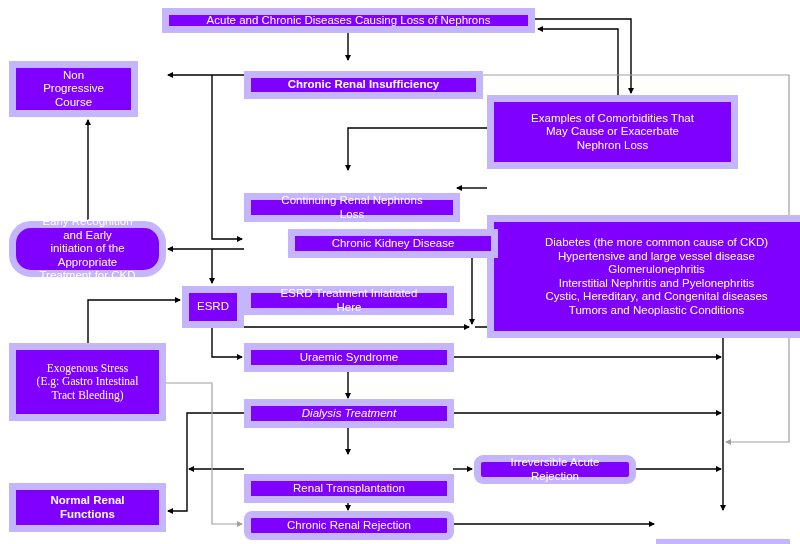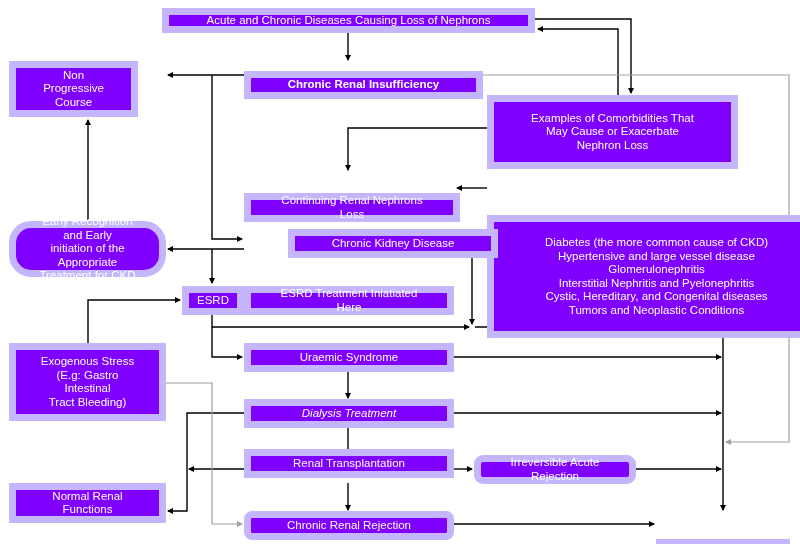--- a/index.html
+++ b/index.html
@@ -92,24 +92,24 @@
 Hypertensive and large vessel disease
 Glomerulonephritis
 Interstitial Nephritis and Pyelonephritis
 Cystic, Hereditary, and Congenital diseases
 Tumors and Neoplastic Conditions</div>
 <div class="node" style="left:244px;top:173px;width:216px;height:29px;margin-top:20px;">Continuing Renal Nephrons Loss</div>
 <div class="node" style="left:9px;top:221px;width:157px;height:56px;border-radius:22px;">Early Recognition and Early
 initiation of the Appropriate
 Treatment for CKD</div>
 <div class="node" style="left:244px;top:229px;width:210px;height:29px;margin-left:44px;">Chronic Kidney Disease</div>
-<div class="node" style="left:182px;top:286px;width:62px;height:29px;">ESRD</div>
+<div class="node" style="left:182px;top:286px;width:62px;height:42px;">ESRD</div>
 <div class="node" style="left:244px;top:286px;width:210px;height:29px;">ESRD Treatment Iniatiated Here</div>
-<div class="node" style="left:9px;top:343px;width:157px;height:78px;">Exogenous Stress
+<div class="node" style="left:9px;top:343px;width:157px;height:78px;font-family:Liberation Serif, serif;">Exogenous Stress
 (E.g: Gastro Intestinal
 Tract Bleeding)</div>
 <div class="node" style="left:244px;top:343px;width:210px;height:29px;">Uraemic Syndrome</div>
 <div class="node" style="left:244px;top:399px;width:210px;height:29px;font-style:italic;">Dialysis Treatment</div>
-<div class="node" style="left:244px;top:449px;width:210px;height:29px;">Renal Transplantation</div>
+<div class="node" style="left:244px;top:474px;width:210px;height:29px;">Renal Transplantation</div>
 <div class="node" style="left:474px;top:455px;width:162px;height:29px;border-radius:9px;">Irreversible Acute Rejection</div>
-<div class="node" style="left:9px;top:483px;width:157px;height:40px;">Normal Renal Functions</div>
+<div class="node" style="left:9px;top:483px;width:157px;height:49px;font-weight:bold;">Normal Renal Functions</div>
 <div class="node" style="left:244px;top:511px;width:210px;height:29px;border-radius:8px;">Chronic Renal Rejection</div>
 <div class="node" style="left:656px;top:511px;width:134px;height:29px;margin-top:28px;">Death</div>
 
 </body></html>

